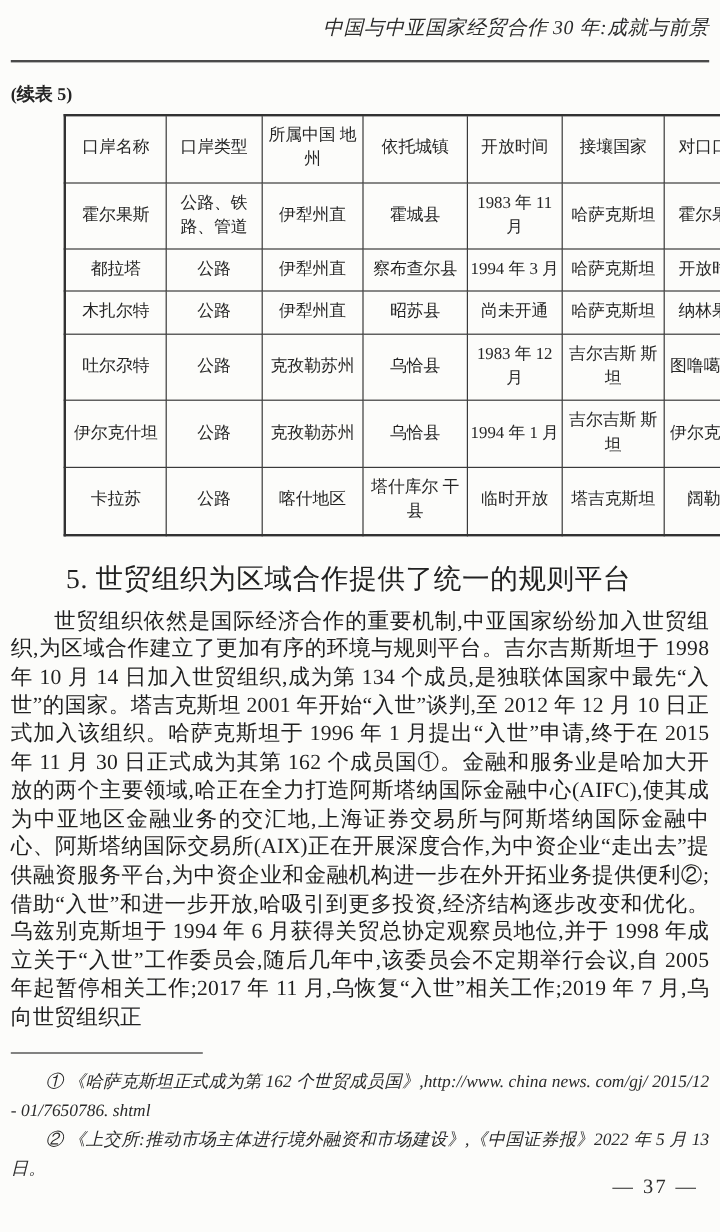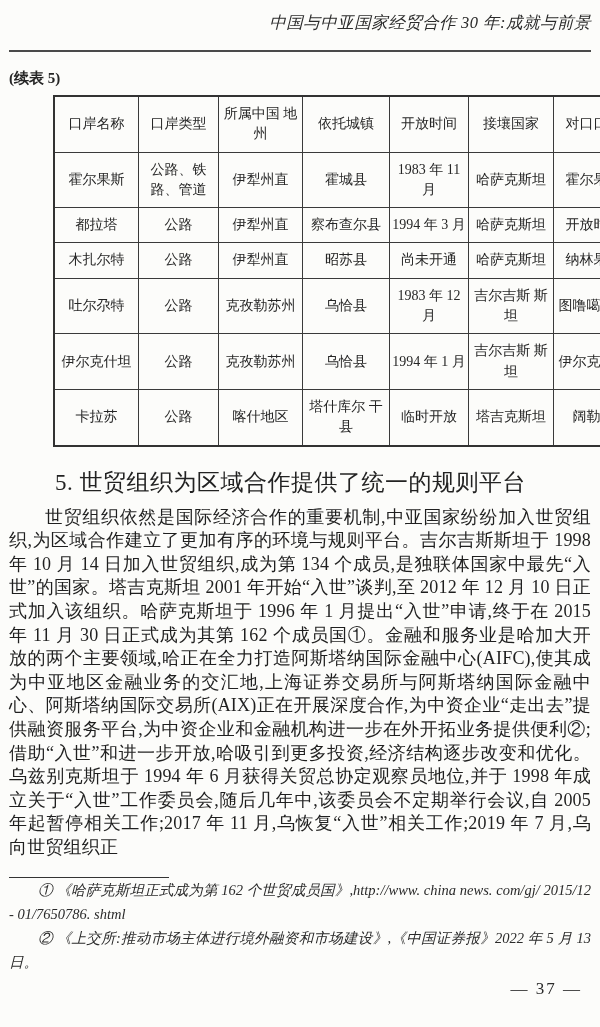--- a/index.html
+++ b/index.html
@@ -91,20 +91,21 @@
     color: #1f1f1f;
     letter-spacing: 0.2px;
   }
 
   .footnote-rule {
     margin-top: 18px;
     width: 160px;
     border-top: 1.5px solid #333;
   }
   .footnotes {
+    margin-top: 12px;
   }
   .footnote {
     font-size: 14.5px;
     line-height: 24px;
     font-style: italic;
     text-align: justify;
     text-indent: 2em;
     color: #2a2a2a;
   }
   .page-number {

